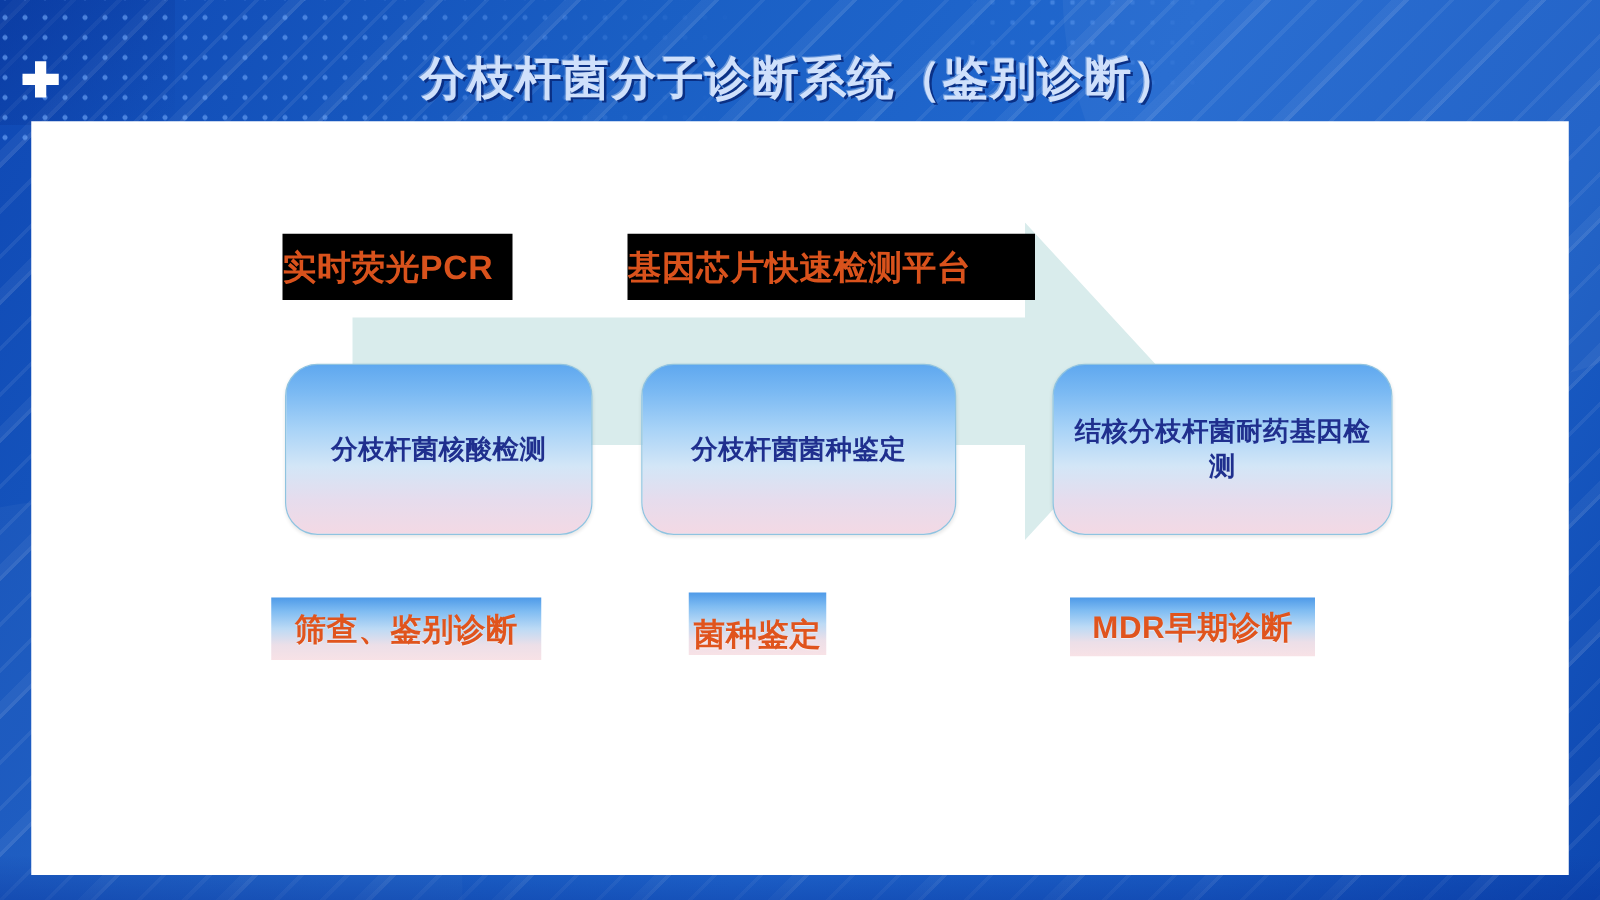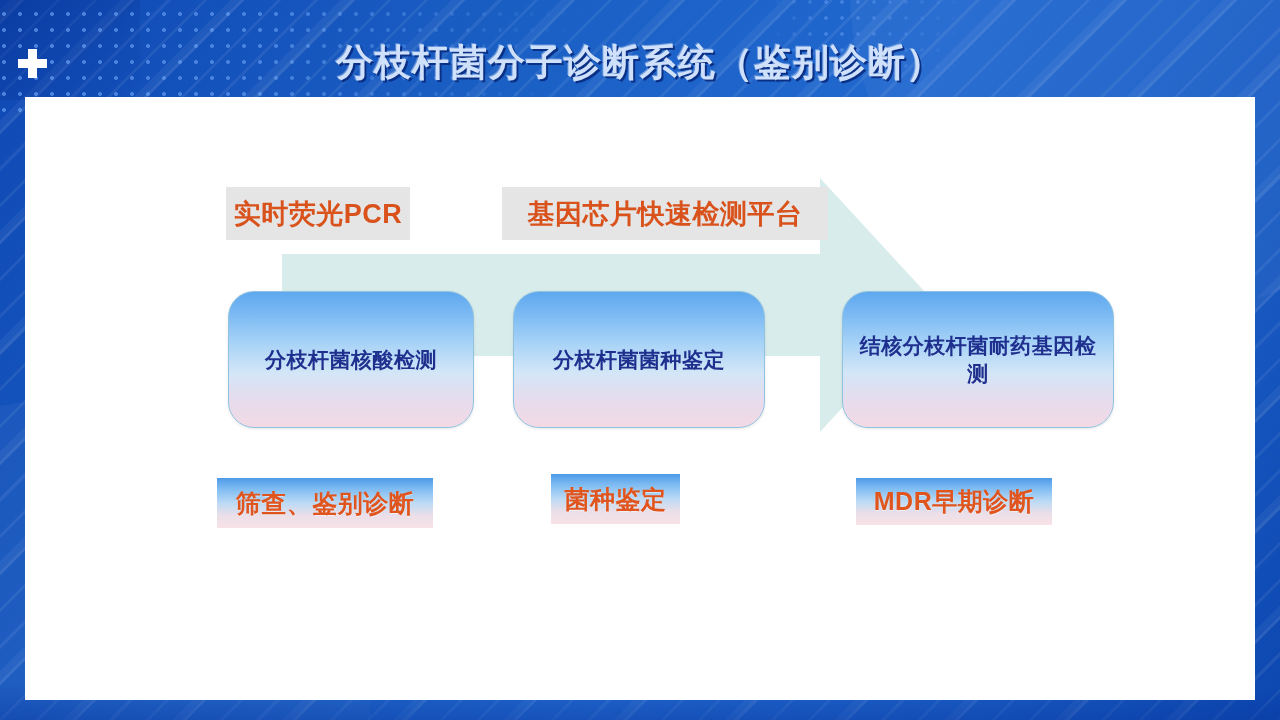--- a/index.html
+++ b/index.html
@@ -171,24 +171,24 @@
     left: 257px;
     top: 178px;
     width: 680px;
     height: 254px;
     pointer-events: none;
   }
 
   
   .top-label {
     position: absolute;
-    background: #e5e5e5;
+    background: #000000;
     display: flex;
     align-items: center;
-    justify-content: center;
+    justify-content: flex-start;
     color: #d9521c;
     font-weight: bold;
     font-size: 27px;
     letter-spacing: 0.5px;
   }
   .top-label.pcr   { left: 226px; top: 187px; width: 184px; height: 53px; }
   .top-label.chip  { left: 491px; top: 187px; width: 326px; height: 53px; margin-left: 11px; }
 
   
   .card {
@@ -233,21 +233,21 @@
     letter-spacing: 0.5px;
     background: linear-gradient(to bottom,
       #4e9ae8 0%,
       #7fbcf2 22%,
       #bcdaf5 50%,
       #ecdfe8 76%,
       #f8e2e6 100%);
     text-shadow: 0 1px 1px rgba(255,255,255,0.55);
   }
   .bottom-label.b1 { left: 217px; top: 478px; width: 216px; height: 50px; }
-  .bottom-label.b2 { left: 551px; top: 474px; width: 129px; height: 50px; }
+  .bottom-label.b2 { left: 551px; top: 474px; width: 110px; height: 50px; align-items: flex-end; }
   .bottom-label.b3 { left: 856px; top: 478px; width: 196px; height: 47px; }
 </style>
 </head>
 <body>
 
 <div class="slide">
 
   <div class="bg-base"></div>
   <div class="bg-swoosh-a"></div>
   <div class="bg-swoosh-b"></div>

